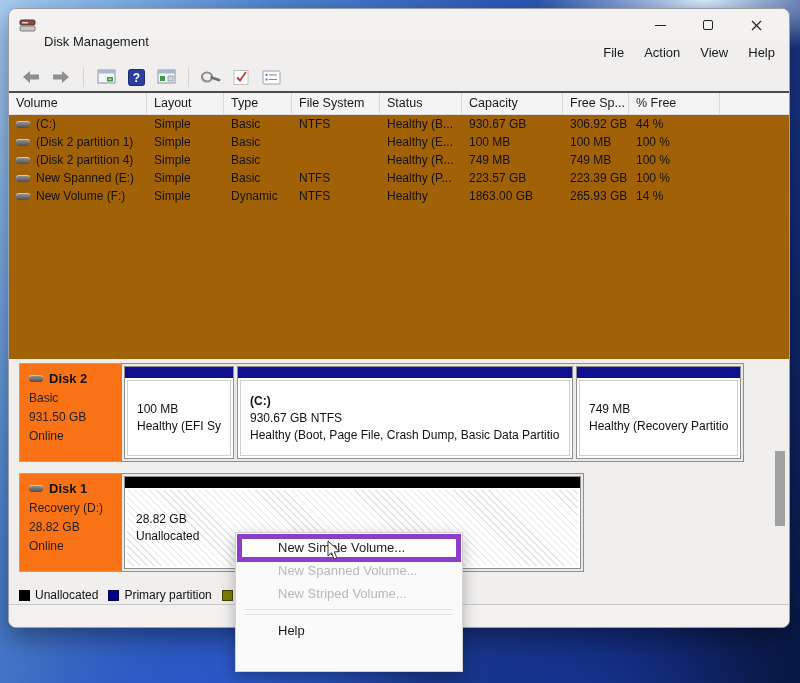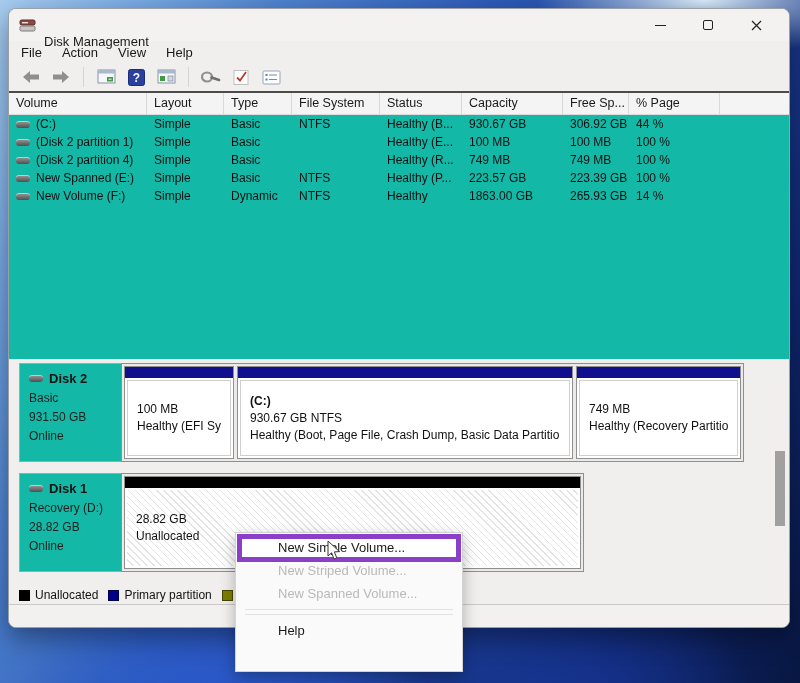--- a/index.html
+++ b/index.html
@@ -21,45 +21,45 @@
   
   .titlebar { position:absolute; left:0; top:0; right:0; height:32px; background:#f3f2f1;
     display:flex; align-items:center; padding:0 10px; }
   .apptitle { font-size:13px; color:#1a1a1a; margin-left:8px;margin-top:32px; }
   .controls { margin-left:auto; display:flex; align-items:center; gap:30px; margin-right:14px; }
   .ctrl { width:18px; height:18px; display:flex; align-items:center; justify-content:center; cursor:default; }
   .min-glyph { width:11px; height:1px; background:#222; }
   .max-glyph { width:10px; height:10px; border:1.2px solid #222; border-radius:2px; }
   
   .menubar { position:absolute; left:0; top:32px; right:4px; height:22px; display:flex;
-    align-items:center; padding-left:2px; }
+    align-items:center; padding-left:8px;justify-content:flex-end; }
   .menu-item { font-size:13px; color:#1a1a1a; padding:2px 10px; }
   
   .toolbar { position:absolute; left:0; top:54px; right:0; height:28px; display:flex;
     align-items:center; padding-left:10px; gap:6px; }
   .tb-sep { width:1px; height:20px; background:#d4d4d4; margin:0 4px; }
   .tb-btn { width:24px; height:24px; display:flex; align-items:center; justify-content:center; }
   
   .table-pane { position:absolute; left:0; top:82px; right:0; height:313px;
-    background:#14b8a6; border-top:2px solid #4b4b4b; }
+    background:#a16207; border-top:2px solid #4b4b4b; }
   .trow { display:grid; grid-template-columns:138px 77px 68px 88px 82px 101px 66px 91px 1fr; }
   .thead { background:#f4f4f4; border-bottom:1px solid #dcdcdc; height:22px; }
   .th { font-size:12.5px; color:#1a1a1a; padding:3px 0 0 7px; border-right:1px solid #d9d9d9;
     white-space:nowrap; overflow:hidden; }
   .th:last-child { border-right:none; }
   .tbody-row { height:18px; align-items:center; }
   .td { font-size:12px; color:#111; padding-left:7px; white-space:nowrap; overflow:hidden; }
   .vol-cell { display:flex; align-items:center; gap:6px; }
   .drive-ico { width:14px; height:7px; border-radius:3px; flex:0 0 auto;
     background:linear-gradient(#9a9a9a,#4f4f4f); box-shadow:inset 0 1px 0 rgba(255,255,255,.5); }
   
   .graph-pane { position:absolute; left:0; top:350px; right:0; height:227px; background:#f0efee; }
   .disk-row { position:absolute; height:99px; }
   .disk-label { position:absolute; left:10px; top:0; width:122px; height:99px;
-    border:1px solid #a6a6a6; padding:7px 0 0 9px; background:#14b8a6; }
+    border:1px solid #a6a6a6; padding:7px 0 0 9px; background:#f97316; }
   .disk-name-line { display:flex; align-items:center; gap:6px; font-size:13px; font-weight:bold; color:#111; }
   .disk-sub { font-size:12px; color:#222; line-height:1.58; margin-top:3px; }
   .part-strip { position:absolute; top:0; height:99px; border:1px solid #8f8f8f;
     background:#eceae8; display:flex; gap:3px; padding:2px; }
   .part { border:1px solid #8f8f8f; background:#fff; display:flex; flex-direction:column; overflow:hidden; }
   .part-bar { height:11px; flex:0 0 auto; }
   .bar-navy { background:#10108e; }
   .bar-black { background:#000; }
   .part-body { flex:1; margin:2px; border:1px solid #cfcfcf; padding:4px 9px;
     display:flex; flex-direction:column; justify-content:center; overflow:hidden; }
@@ -183,21 +183,21 @@
 
   <div class="table-pane">
     <div class="trow thead">
         <div class="th">Volume</div>
         <div class="th">Layout</div>
         <div class="th">Type</div>
         <div class="th">File System</div>
         <div class="th">Status</div>
         <div class="th">Capacity</div>
         <div class="th">Free Sp...</div>
-        <div class="th">% Page</div>
+        <div class="th">% Free</div>
         <div class="th"></div>
       </div>
     <div>
         <div class="trow tbody-row">
           <div class="td vol-cell">
             <span class="drive-ico"></span>
             <span>(C:)</span>
           </div>
           <div class="td">Simple</div>
           <div class="td">Basic</div>
@@ -344,22 +344,22 @@
         <span class="legend-label">Simple volume</span>
       </div>
     </div>
 
   <div class="statusbar"></div>
 </div>
 
 <div class="ctx-menu">
   <div class="hl-frame"></div>
 <div class="ctx-item highlighted">New Simple Volume...</div>
+    <div class="ctx-item disabled">New Spanned Volume...</div>
     <div class="ctx-item disabled">New Striped Volume...</div>
-    <div class="ctx-item disabled">New Spanned Volume...</div>
     <div class="ctx-sep"></div>
     <div class="ctx-sep"></div>
     <div class="ctx-item">Help</div>
   </div>
 
 <svg class="cursor" width="16" height="20" viewBox="0 0 16 20">
   <path d="M1 0 L1 15 L4.6 11.8 L7 18 L9.8 16.9 L7.3 10.9 L12.5 10.6 Z" fill="#fff" stroke="#333" stroke-width="1"></path>
 </svg>
 
 </body></html>

